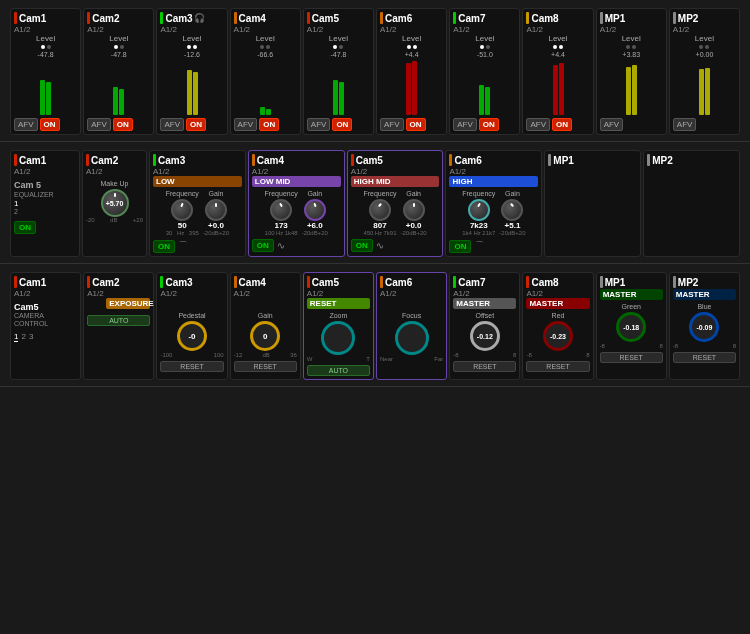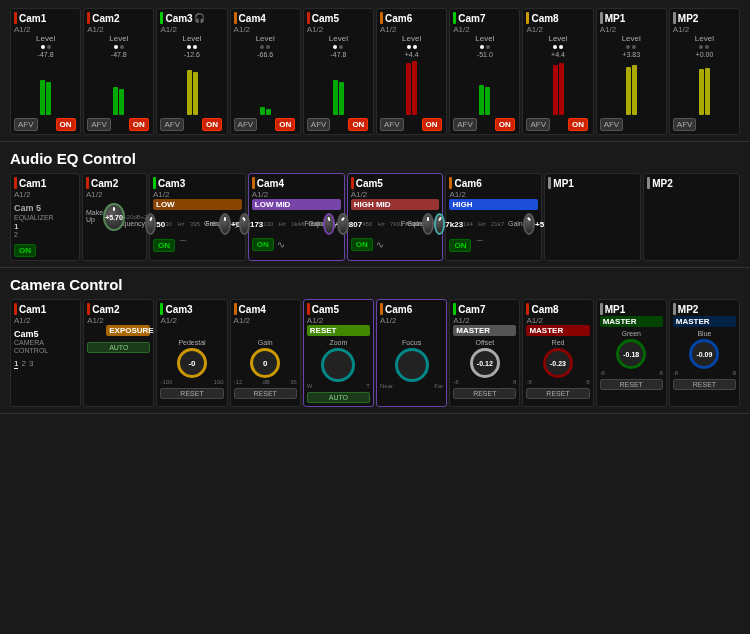--- a/index.html
+++ b/index.html
@@ -79,21 +79,21 @@
       width: 4px;
       height: 4px;
       border-radius: 50%;
       background: #555;
     }
     .dot.active { background: #fff; }
 
     .afv-row {
       display: flex;
       align-items: center;
-      gap: 18px;
+      gap: 2px;
       margin-top: 3px;
     }
 
     .afv-btn {
       background: #333;
       border: 1px solid #555;
       border-radius: 2px;
       color: #aaa;
       font-size: 8px;
       padding: 1px 3px;
@@ -136,21 +136,21 @@
     }
 
     .eq-params {
       display: flex;
       gap: 4px;
       justify-content: center;
     }
 
     .eq-param {
       display: flex;
-      flex-direction: row;
+      flex-direction: column;
       align-items: center;
     }
 
     .eq-param-label {
       font-size: 7px;
       color: #aaa;
       margin-bottom: 2px;
     }
 
     .knob {
@@ -585,21 +585,20 @@
       </div>
       <div class="afv-row">
         <button class="afv-btn">AFV</button>
       </div>
     </div>
 
   </div>
 </div>
 
 <div class="section">
-  <div class="section-title">Audio EQ Control</div>
   <div class="eq-grid">
 
     <div class="eq-strip" style="max-width:70px;">
       <div class="cam-id-bar">
           <div class="color-bar bar-red"></div>
           <span class="channel-name">Cam1</span>
         </div>
       <div class="channel-sub">A1/2</div>
       <div style="margin-top:4px;">
         <div style="font-size:9px;color:#aaa;font-weight:bold;">Cam 5</div>
@@ -799,21 +798,20 @@
       <div class="cam-id-bar">
           <div class="color-bar bar-gray"></div>
           <span class="channel-name">MP2</span>
         </div>
     </div>
 
   </div>
 </div>
 
 <div class="section">
-  <div class="section-title">Camera Control</div>
   <div class="cam-control-grid">
 
     <div class="cam-strip" style="max-width:72px;">
       <div class="cam-id-bar">
           <div class="color-bar bar-red"></div>
           <span class="channel-name">Cam1</span>
         </div>
       <div class="channel-sub">A1/2</div>
       <div style="margin-top:4px;">
         <div style="font-size:9px;color:#fff;font-weight:bold;">Cam5</div>

